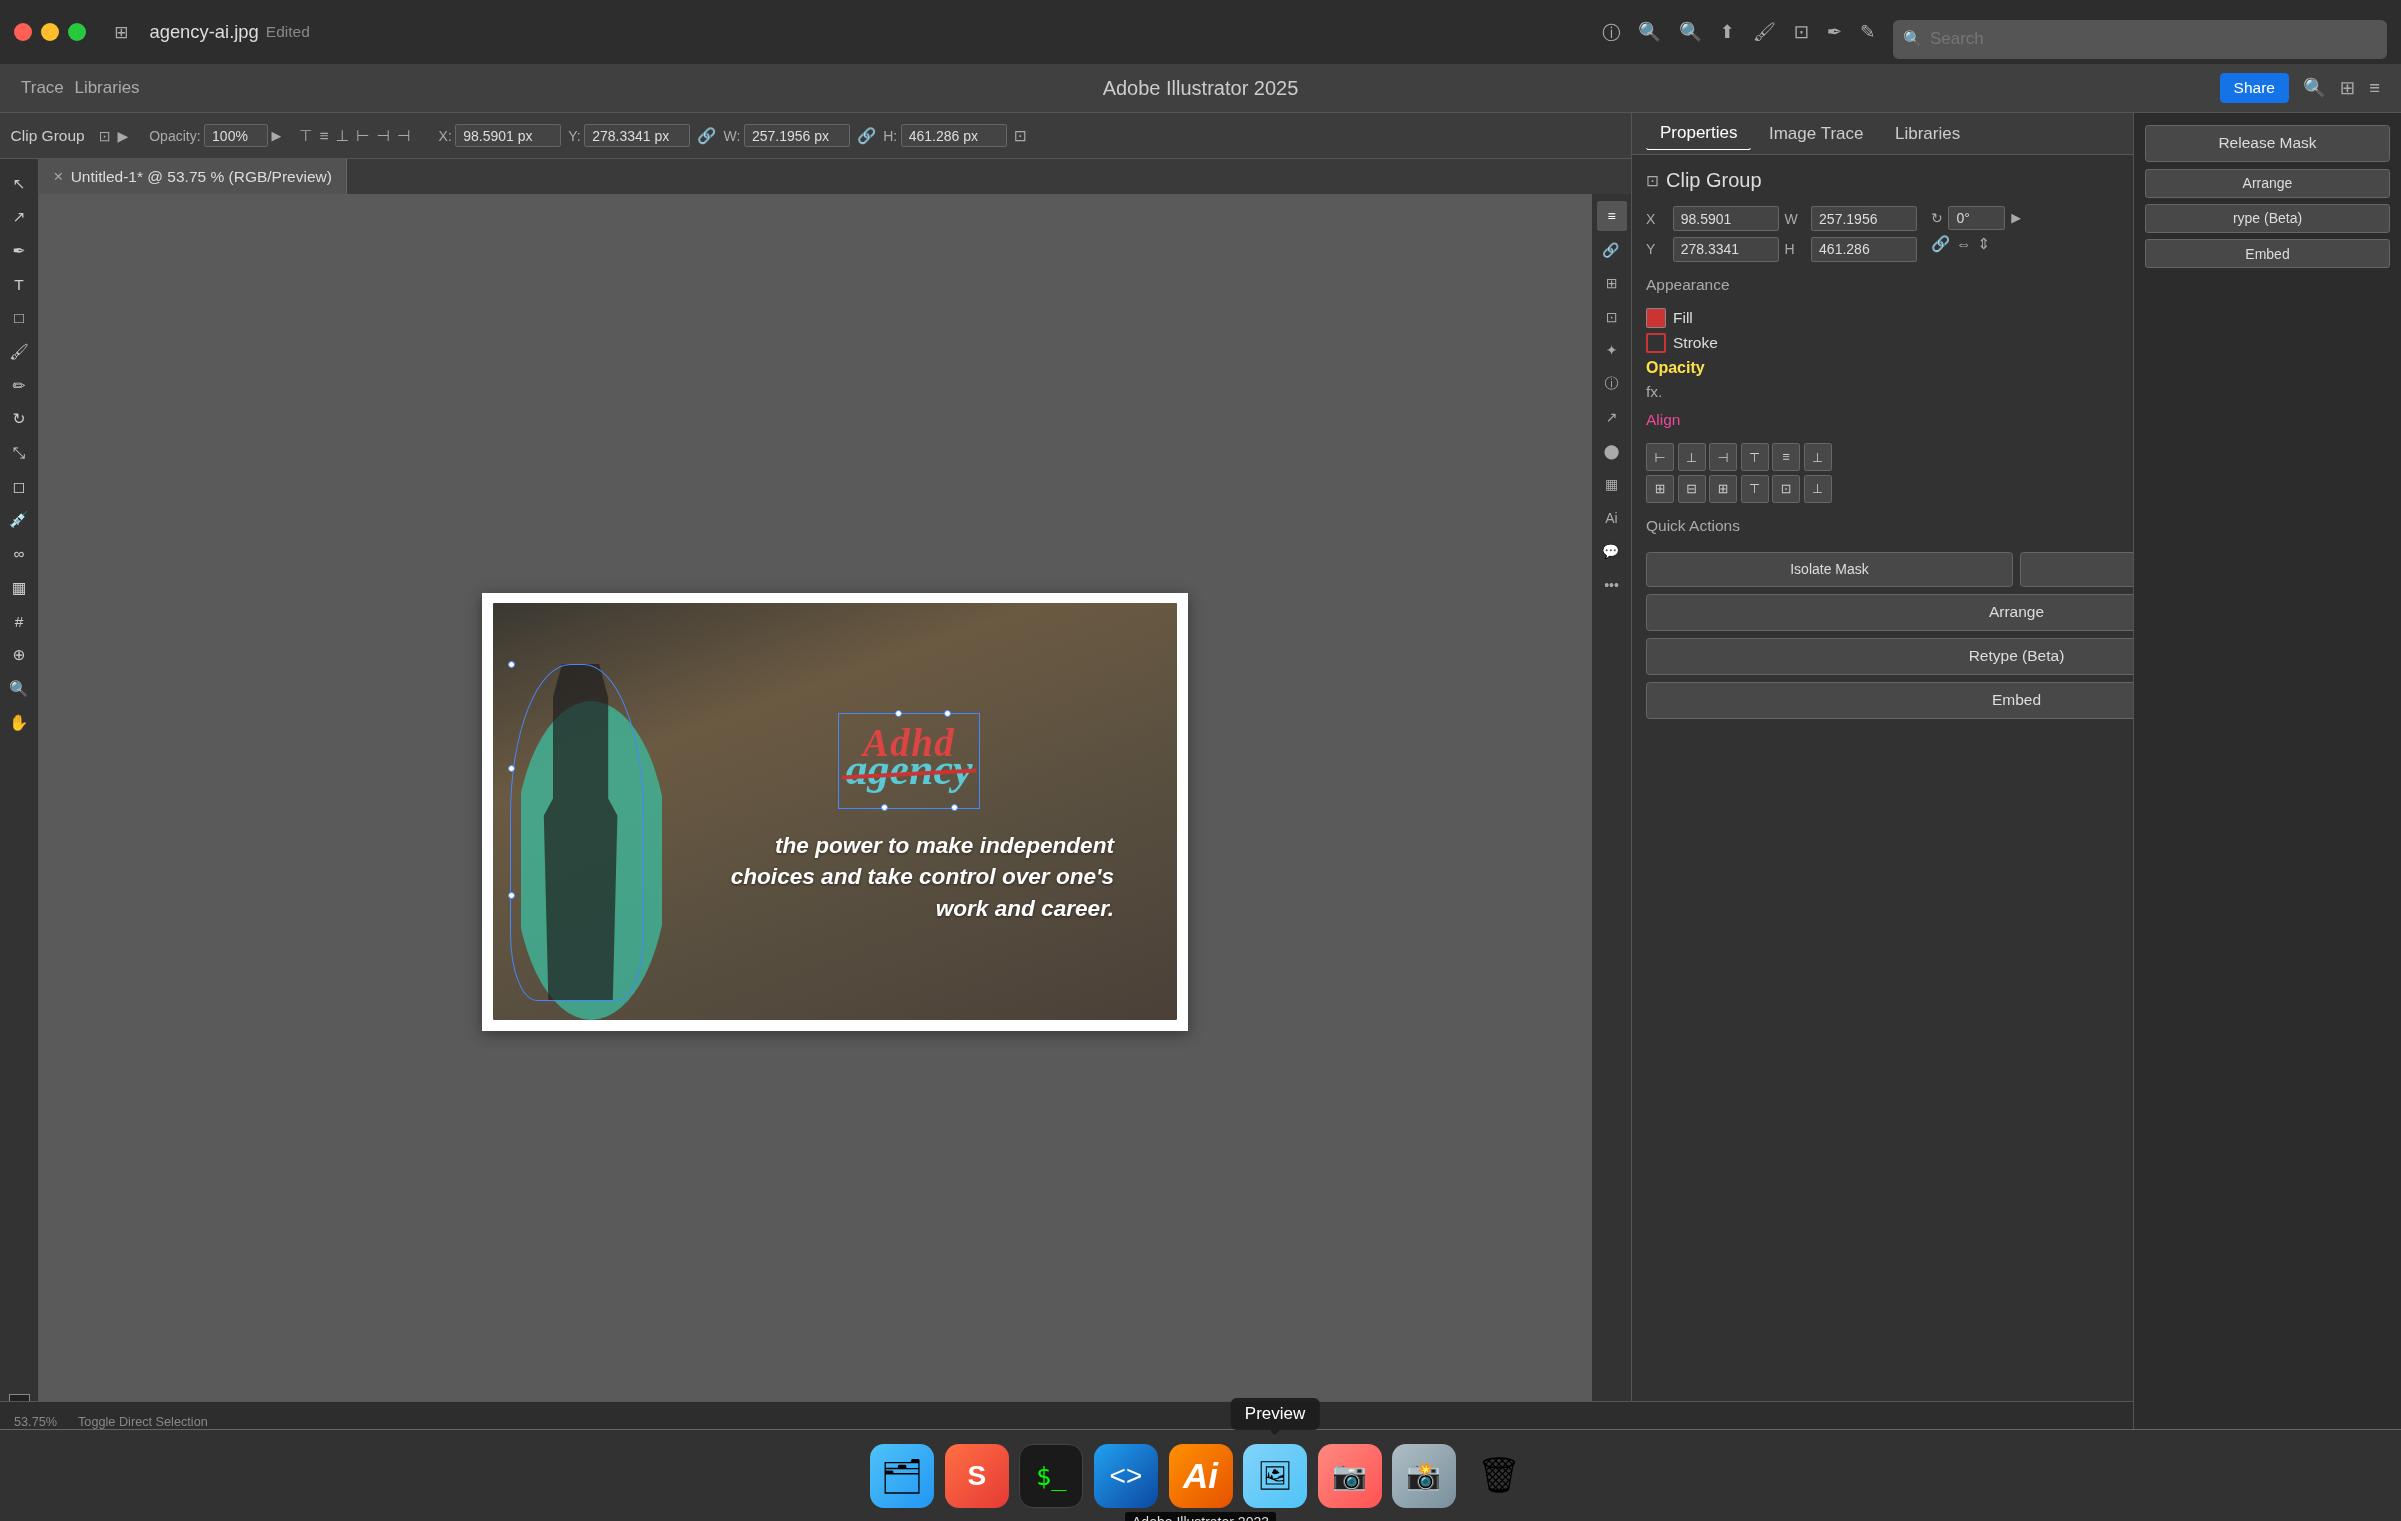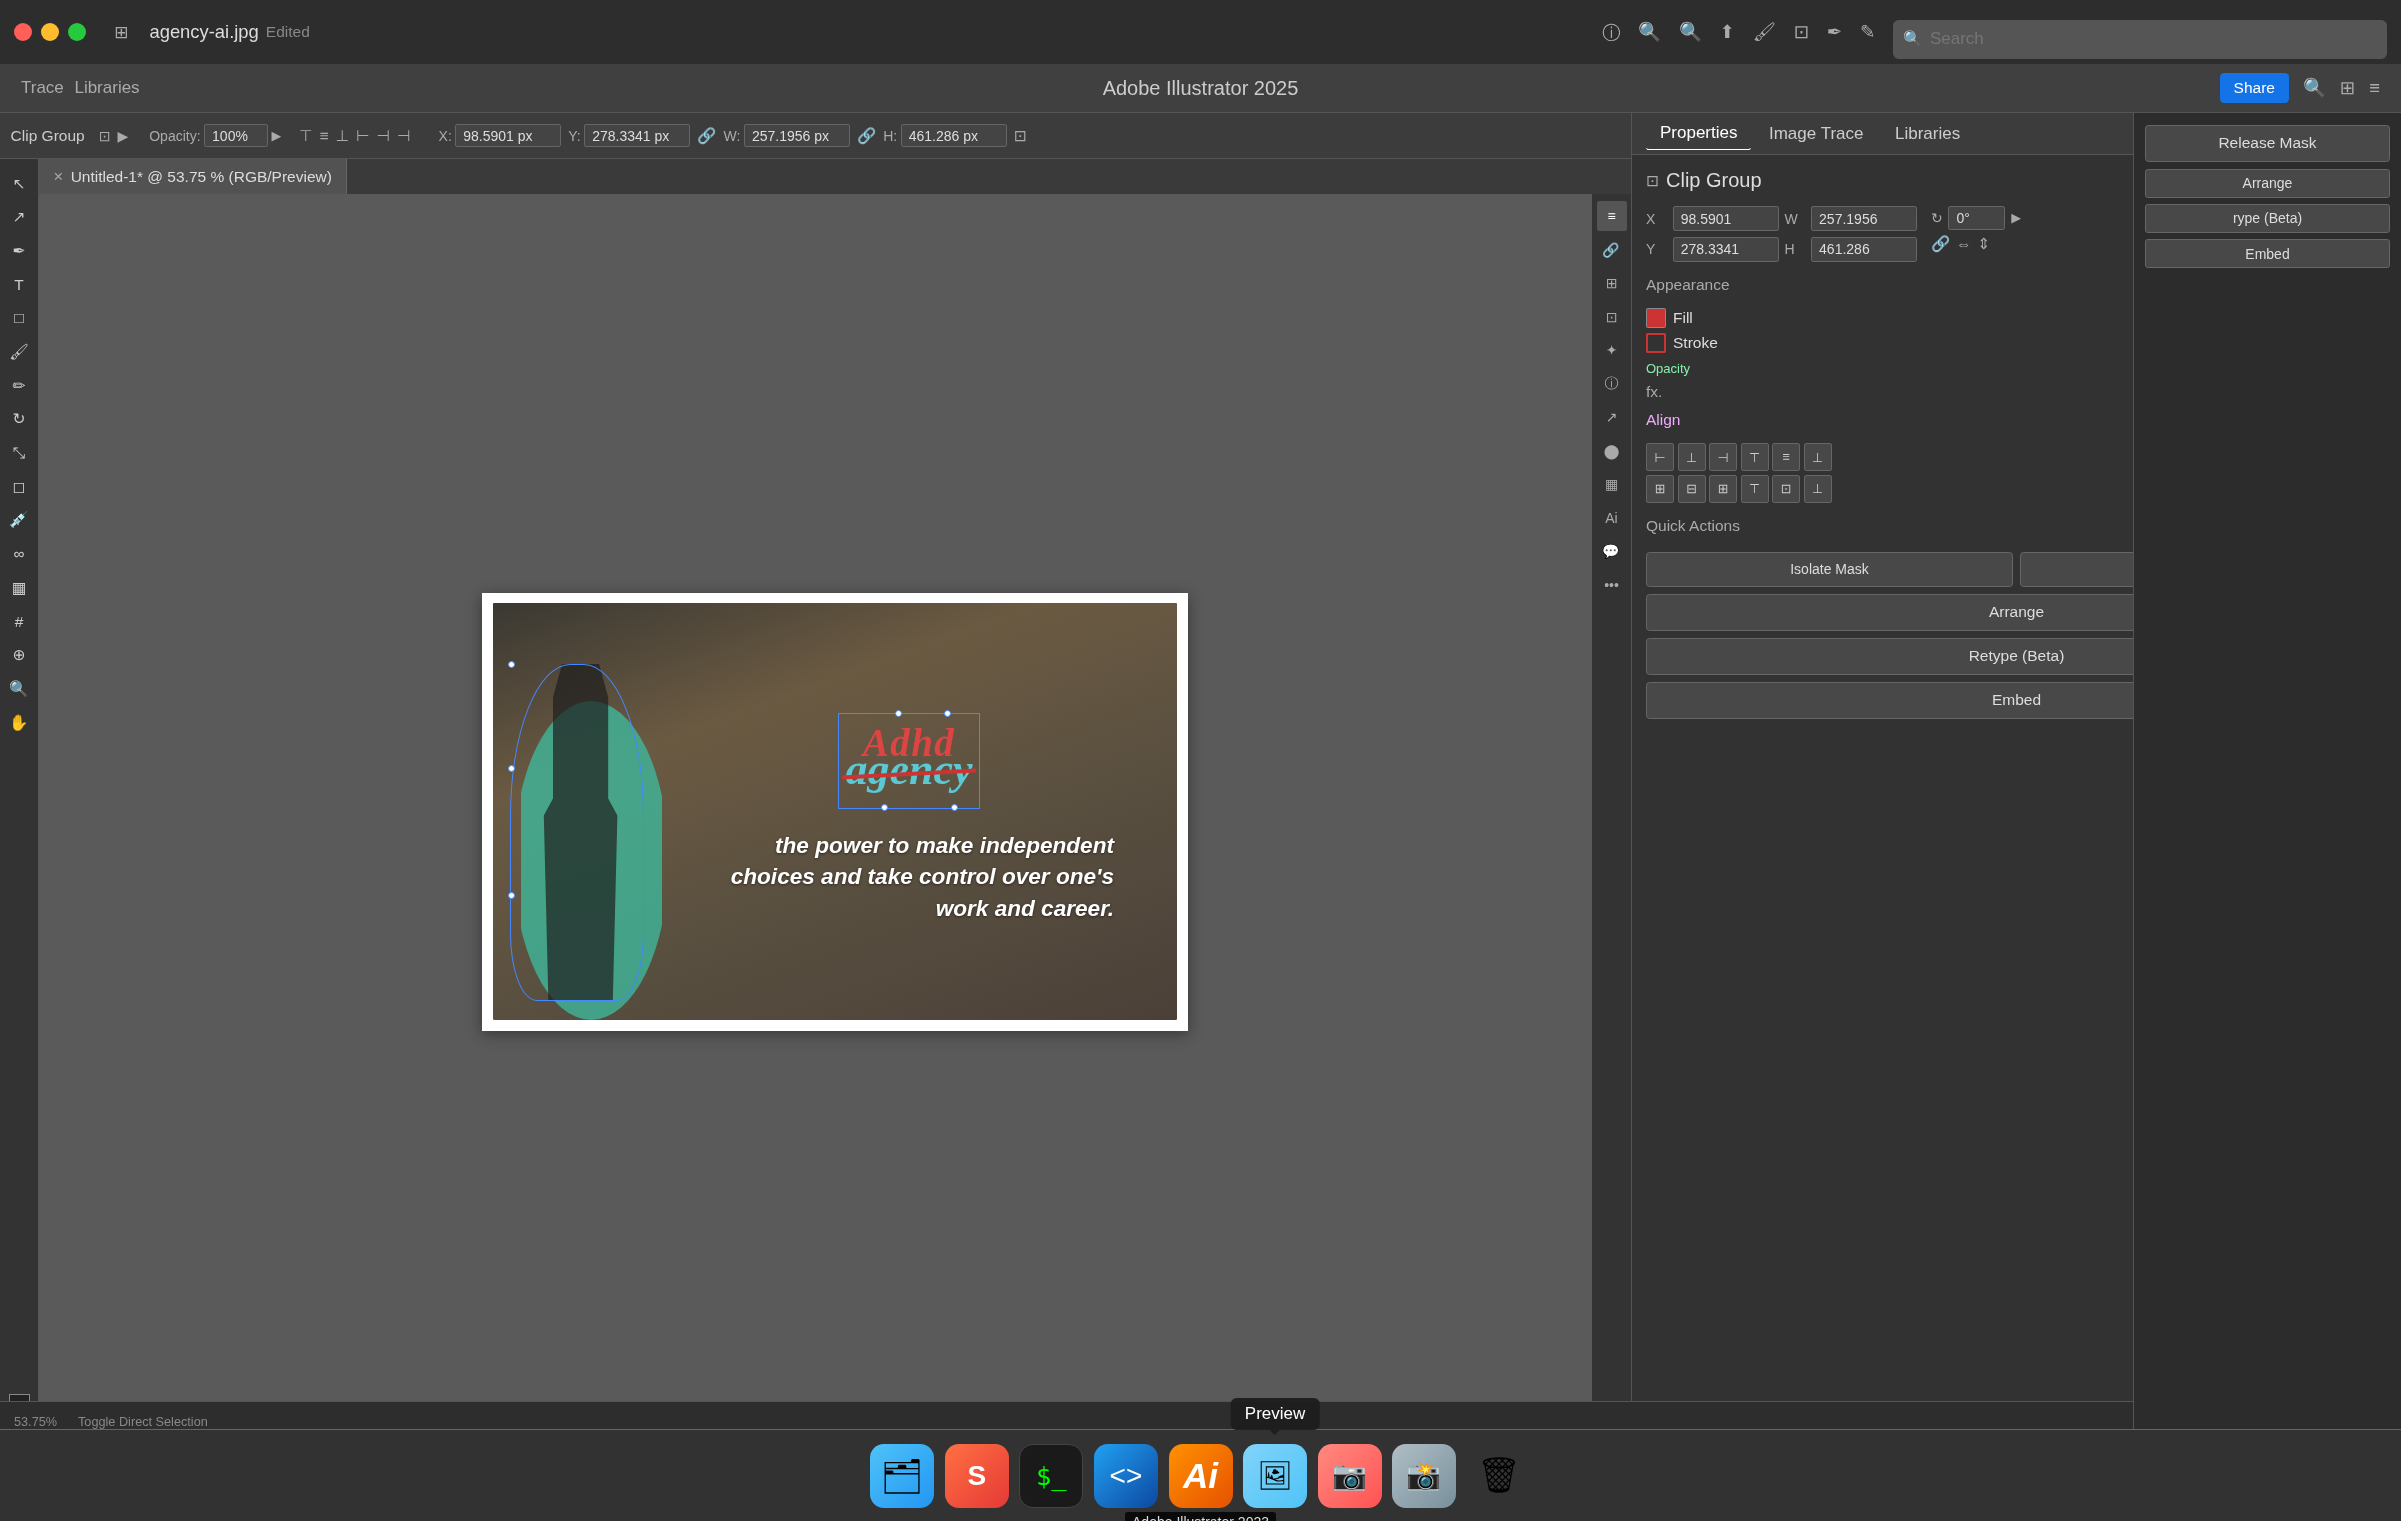--- a/index.html
+++ b/index.html
@@ -432,21 +432,21 @@
       display: flex; align-items: center; justify-content: center;
       color: #aaa;
       font-size: 14px;
       border-radius: 2.8px;
       cursor: pointer;
     }
     .prop-icon.active { color: white; background: #555; }
 
     
     .align-section { margin-top: 10.6px; }
-    .align-title { color: #f0abfc; font-size: 15.5px; margin-bottom: 7px; }
+    .align-title { color: #ec4899; font-size: 15.5px; margin-bottom: 7px; }
     .align-btn {
       width: 28px; height: 28px;
       background: #484848;
       border: 0.7px solid #666;
       border-radius: 2.1px;
       color: #ccc;
       font-size: 12.7px;
       cursor: pointer;
       display: flex; align-items: center; justify-content: center;
     }
@@ -721,21 +721,21 @@
       </div>
       <div class="appearance-row">
         <div style="width:20px;height:20px;background:transparent;border:2.1px solid #cc3333;border-radius:1.4px;"></div>
         <span style="color:#ddd;font-size:15.5px;">Stroke</span>
         <div style="margin-left:auto;display:flex;align-items:center;gap:3.5px;">
           <span style="color:#aaa;font-size:12.7px;">▲</span>
           <span style="color:#aaa;font-size:12.7px;">▼</span>
         </div>
       </div>
       <div class="appearance-row">
-        <span style="color:#86efac;font-size:13px;">Opacity</span>
+        <span style="color:#fde047;font-size:16px;font-weight:bold;">Opacity</span>
         <span style="color:#ddd;font-size:15.5px;margin-left:auto;">100%</span>
         <span style="color:#aaa;font-size:12.7px;margin-left:3.5px;">▶</span>
       </div>
       <div class="appearance-row">
         <span style="color:#aaa;font-size:15.5px;">fx.</span>
       </div>
     </div>
 
     <div class="align-section">
       <div style="display:flex;align-items:center;justify-content:space-between;margin-bottom:7px;">

